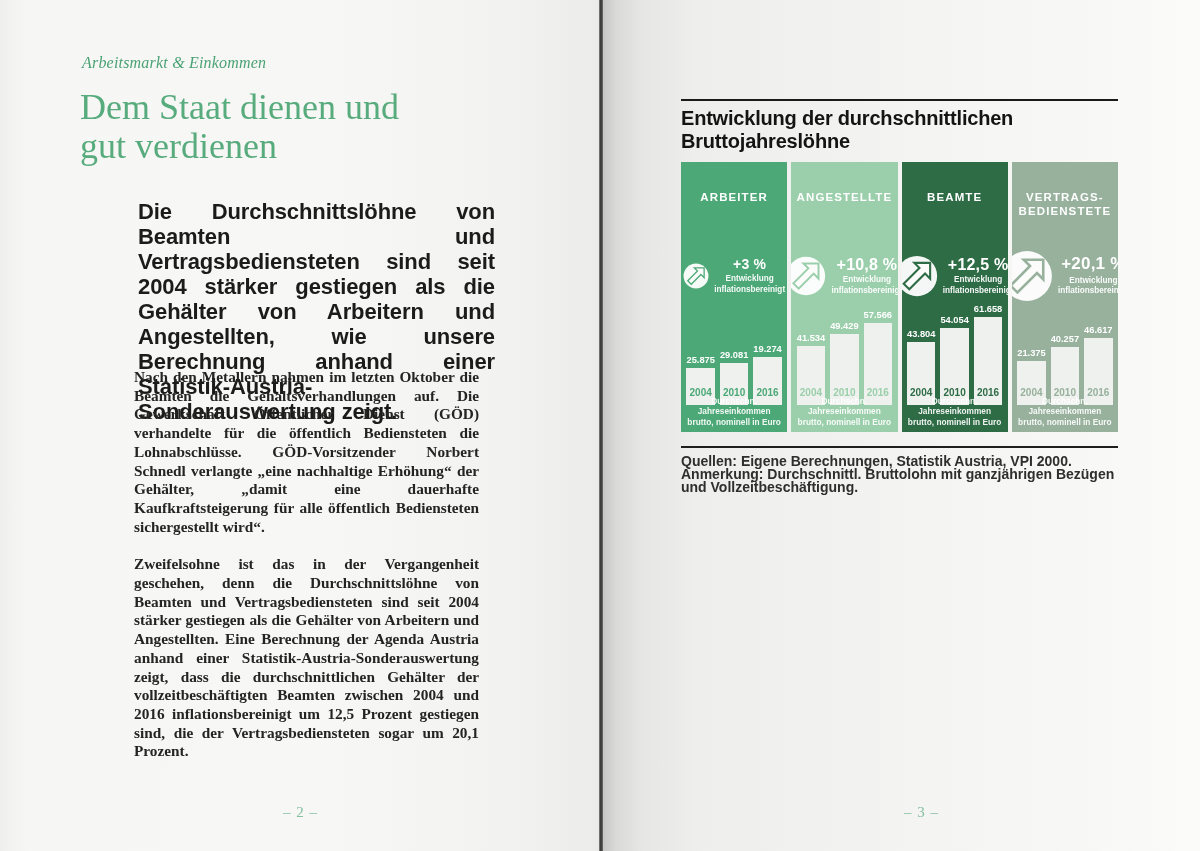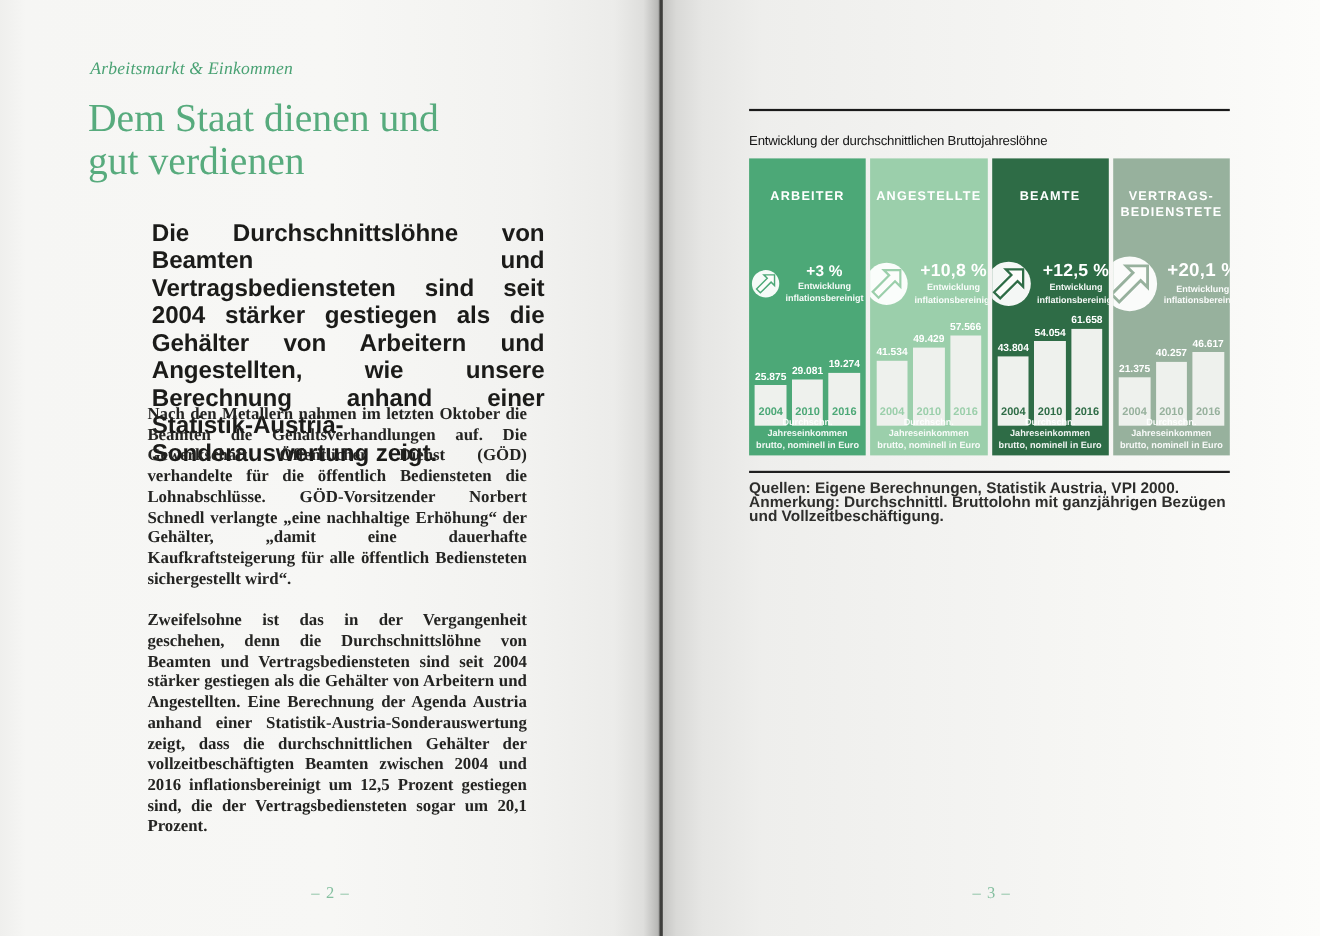--- a/index.html
+++ b/index.html
@@ -1,21 +1,21 @@
 <!DOCTYPE html>
 <html><head>
 <meta charset="utf-8">
 <style>
   html,body{margin:0;padding:0;}
   .spread{
     position:relative;width:1200px;height:851px;overflow:hidden;
     background:#f4f4f2;
     font-family:"Liberation Sans",sans-serif;
   }
-  .page{position:absolute;top:0;height:851px;}
+  .page{position:absolute;top:0;height:851px;padding-left:40px;}
   .page-left{
     left:0;width:600px;
     background:linear-gradient(90deg,#efefed 0%,#f6f6f4 4%,#f7f7f5 50%,#f2f2f0 80%,#ececea 93%,#dededc 97.5%,#b9b9b7 99.6%,#999 100%);
   }
   .spine{
     position:absolute;left:599px;top:0;width:4px;height:851px;
     background:linear-gradient(90deg,#8a8a88 0%,#2e2e2c 45%,#6e6e6c 100%);
   }
   .page-right{
     left:603px;width:597px;
@@ -48,21 +48,21 @@
     position:absolute;top:804px;
     font-family:"Liberation Serif",serif;font-size:15px;color:#84bf9f;
     text-align:center;letter-spacing:1px;
   }
   .page-number.left{left:122px;width:357px;}
   .page-number.right{left:0;width:100%;}
   
   .chart-block{position:absolute;left:78px;top:99px;width:437px;}
   .chart-rule-top{height:2px;background:#1a1a1a;}
   .chart-title{
-    margin:20px 0 9px 0;font-size:12px;font-weight:400;color:#141414;letter-spacing:-.2px;
+    margin:6px 0 9px 0;font-size:20px;font-weight:700;color:#141414;letter-spacing:-.2px;
   }
   .panels{display:flex;gap:4px;height:270px;}
   .panel{position:relative;flex:1 1 0;overflow:hidden;}
   .panel-header{
     position:absolute;top:28px;left:0;width:100%;text-align:center;
     color:#fff;font-weight:700;font-size:11.5px;line-height:14px;letter-spacing:1.1px;
   }
   .icon-row{
     position:absolute;top:86px;left:0;width:100%;height:56px;
     display:flex;align-items:center;justify-content:center;gap:5px;

